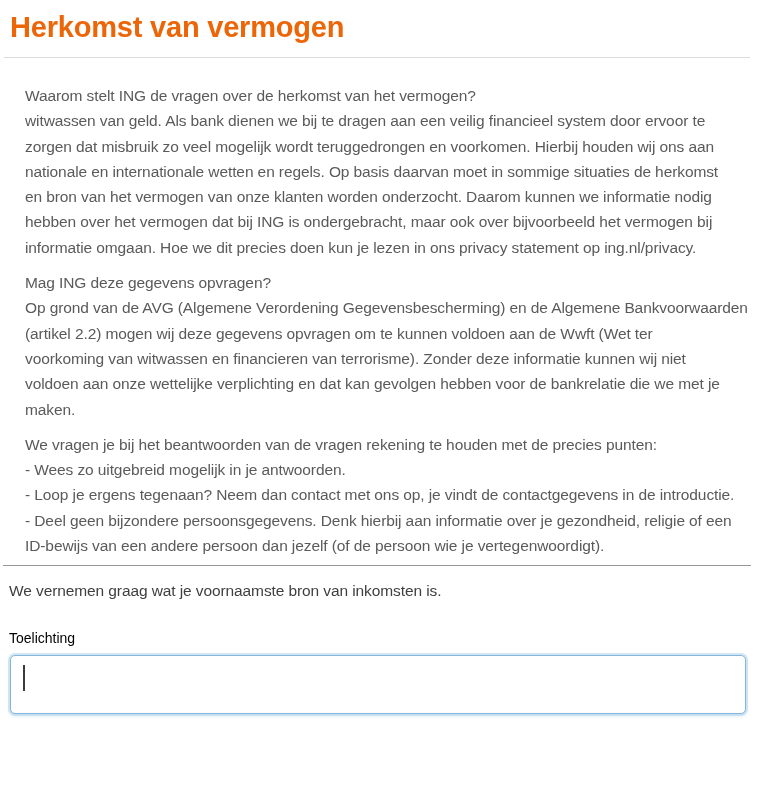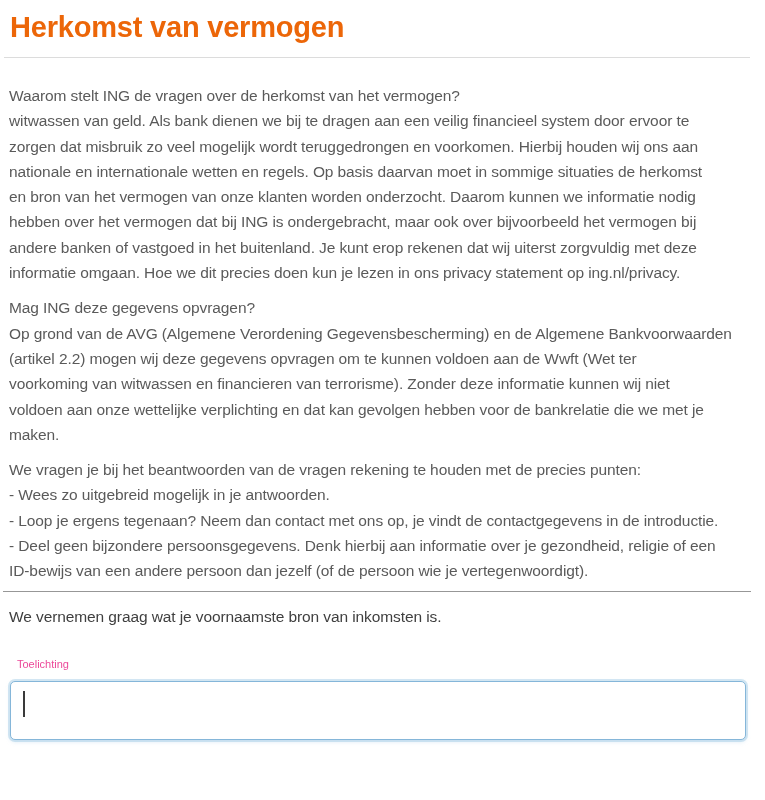--- a/index.html
+++ b/index.html
@@ -30,44 +30,44 @@
     border: none;
     border-top: 1px solid #dcdcdc;
     margin: 11px -4px 0 -4px;
   }
   .divider-dark {
     border: none;
     border-top: 1px solid #979797;
     margin: 7px -5px 0 -5px;
   }
   .intro {
-    margin: 25px 8px 0 1px;
+    margin: 25px 8px 0 17px;
     color: #5a5a5a;
     font-size: 15.5px;
     letter-spacing: -0.1px;
   }
   .intro .para { margin: 0 0 10px 0; }
   .intro .para:last-child { margin-bottom: 0; }
   .intro .line {
     line-height: 25.3px;
     white-space: pre;
   }
   .prompt {
     margin: 15px 0 0 1px;
     font-size: 15.5px;
     line-height: 20px;
     font-weight: 400;
     color: #3f3f3f;
     letter-spacing: -0.1px;
   }
   .field-label {
-    margin: 27px 0 0 9px;
-    font-size: 11px;
+    margin: 27px 0 0 1px;
+    font-size: 14px;
     line-height: 20px;
-    color: #ec4899;
+    color: #000000;
   }
   .textarea-wrap {
     position: relative;
     margin: 7px 0 0 2px;
     width: 736px;
   }
   .toelichting-textarea {
     box-sizing: border-box;
     display: block;
     width: 736px;
@@ -104,21 +104,20 @@
 
   <div class="intro">
 
     <div class="para">
       <div class="line">Waarom stelt ING de vragen over de herkomst van het vermogen?</div>
       <div class="line">witwassen van geld. Als bank dienen we bij te dragen aan een veilig financieel system door ervoor te</div>
       <div class="line">zorgen dat misbruik zo veel mogelijk wordt teruggedrongen en voorkomen. Hierbij houden wij ons aan</div>
       <div class="line">nationale en internationale wetten en regels. Op basis daarvan moet in sommige situaties de herkomst</div>
       <div class="line">en bron van het vermogen van onze klanten worden onderzocht. Daarom kunnen we informatie nodig</div>
       <div class="line">hebben over het vermogen dat bij ING is ondergebracht, maar ook over bijvoorbeeld het vermogen bij</div>
-      <div class="line">andere banken of vastgoed in het buitenland. Je kunt erop rekenen dat wij uiterst zorgvuldig met deze</div>
       <div class="line">informatie omgaan. Hoe we dit precies doen kun je lezen in ons privacy statement op ing.nl/privacy.</div>
     </div>
 
     <div class="para">
       <div class="line">Mag ING deze gegevens opvragen?</div>
       <div class="line">Op grond van de AVG (Algemene Verordening Gegevensbescherming) en de Algemene Bankvoorwaarden</div>
       <div class="line">(artikel 2.2) mogen wij deze gegevens opvragen om te kunnen voldoen aan de Wwft (Wet ter</div>
       <div class="line">voorkoming van witwassen en financieren van terrorisme). Zonder deze informatie kunnen wij niet</div>
       <div class="line">voldoen aan onze wettelijke verplichting en dat kan gevolgen hebben voor de bankrelatie die we met je</div>
       <div class="line">maken.</div>

